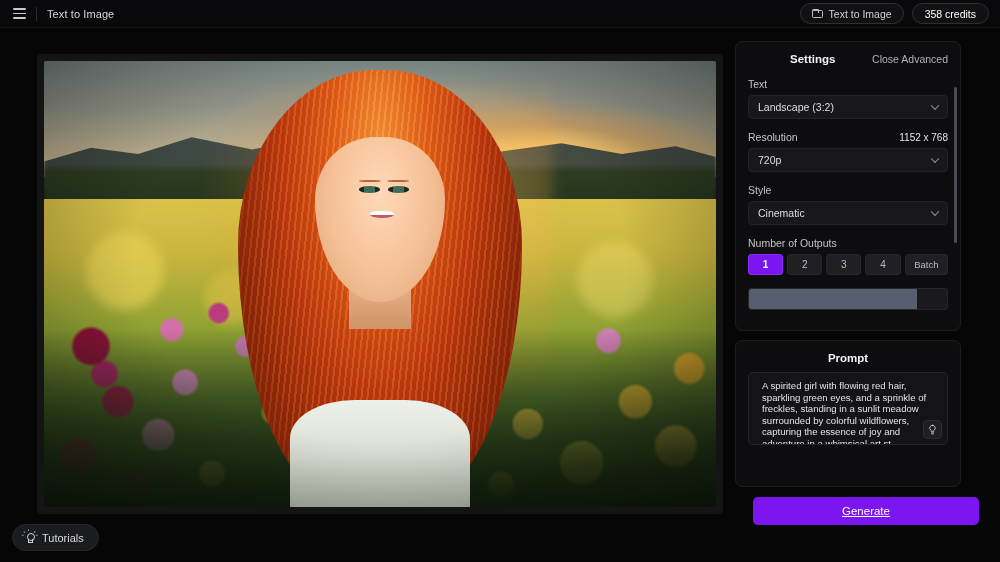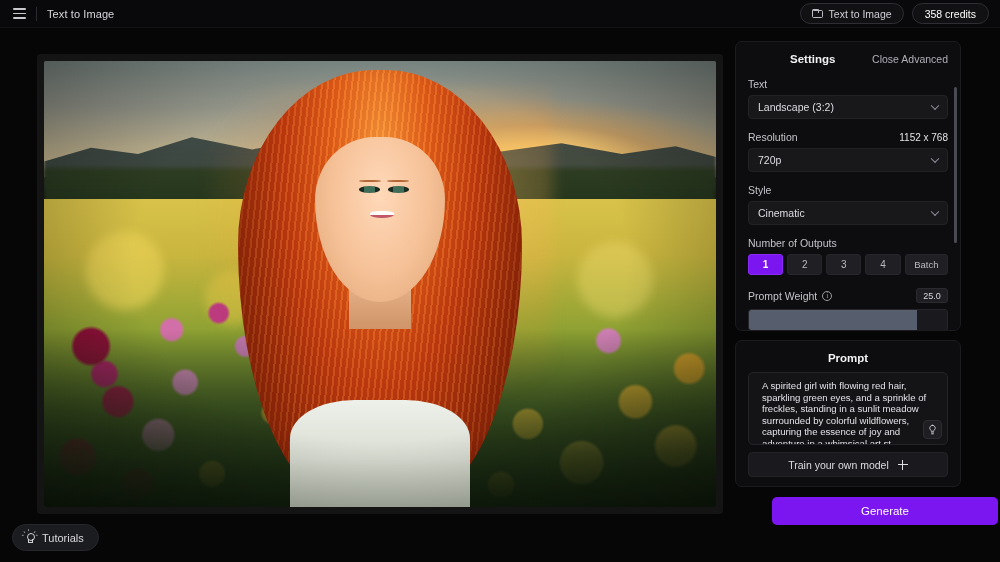--- a/index.html
+++ b/index.html
@@ -282,25 +282,26 @@
   }
   .plus { position: relative; width: 10px; height: 10px; }
   .plus::before, .plus::after {
     content: ""; position: absolute; background: #dcdce2;
   }
   .plus::before { left: 0; top: 4.4px; width: 10px; height: 1.3px; }
   .plus::after { left: 4.4px; top: 0; width: 1.3px; height: 10px; }
 
   
   .generate {
-    position: absolute; left: 772px; top: 497px; width: 226px; height: 28px;
+    position: absolute; left: 753px; top: 497px; width: 226px; height: 28px;
     border-radius: 5px; background: #7b16f0; color: #ffffff;
     display: flex; align-items: center; justify-content: center;
     font-size: 11.5px; cursor: pointer; border: none;
     font-family: "Liberation Sans", sans-serif;
+    text-decoration: underline;
   }
 </style>
 </head>
 <body>
 
 <div id="app">
 
   <div class="topbar">
     <div class="hamburger">
       <i></i>
@@ -398,27 +399,20 @@
         <span class="field-label">Number of Outputs</span>
       </div>
       <div class="seg">
         <div class="seg-btn active">1</div>
         <div class="seg-btn">2</div>
         <div class="seg-btn">3</div>
         <div class="seg-btn">4</div>
         <div class="seg-btn batch">Batch</div>
       </div>
 
-      <div class="pw-row">
-        <span class="pw-left">
-          <span class="field-label">Prompt Weight</span>
-          <span class="info-ic">i</span>
-        </span>
-        <span class="pw-badge">25.0</span>
-      </div>
       <div class="slider">
         <div class="slider-fill"></div>
       </div>
 
     </div>
 
     <div class="scroll-track">
       <div class="scroll-thumb"></div>
     </div>
   </div>
@@ -429,22 +423,18 @@
       <div class="prompt-box">
         <div class="prompt-text">A spirited girl with flowing red hair, sparkling green eyes, and a sprinkle of freckles, standing in a sunlit meadow surrounded by colorful wildflowers, capturing the essence of joy and adventure in a whimsical art st</div>
         <span class="bulb-btn">
           <svg width="11" height="11" viewBox="0 0 16 16" fill="none" stroke="#d6d6dc" stroke-width="1.2" stroke-linecap="round" stroke-linejoin="round" aria-hidden="true">
             <path d="M8 1.8a4 4 0 0 0-2.4 7.2c.4.3.6.8.6 1.3v.4h3.6v-.4c0-.5.2-1 .6-1.3A4 4 0 0 0 8 1.8z"></path>
             <path d="M6.4 13h3.2"></path>
               <path d="M7 14.4h2"></path>
           </svg>
         </span>
       </div>
-      <div class="train-row">
-        <span>Train your own model</span>
-        <span class="plus"></span>
-      </div>
     </div>
   </div>
 
   <button class="generate">Generate</button>
 
 </div>
 
 </body></html>

